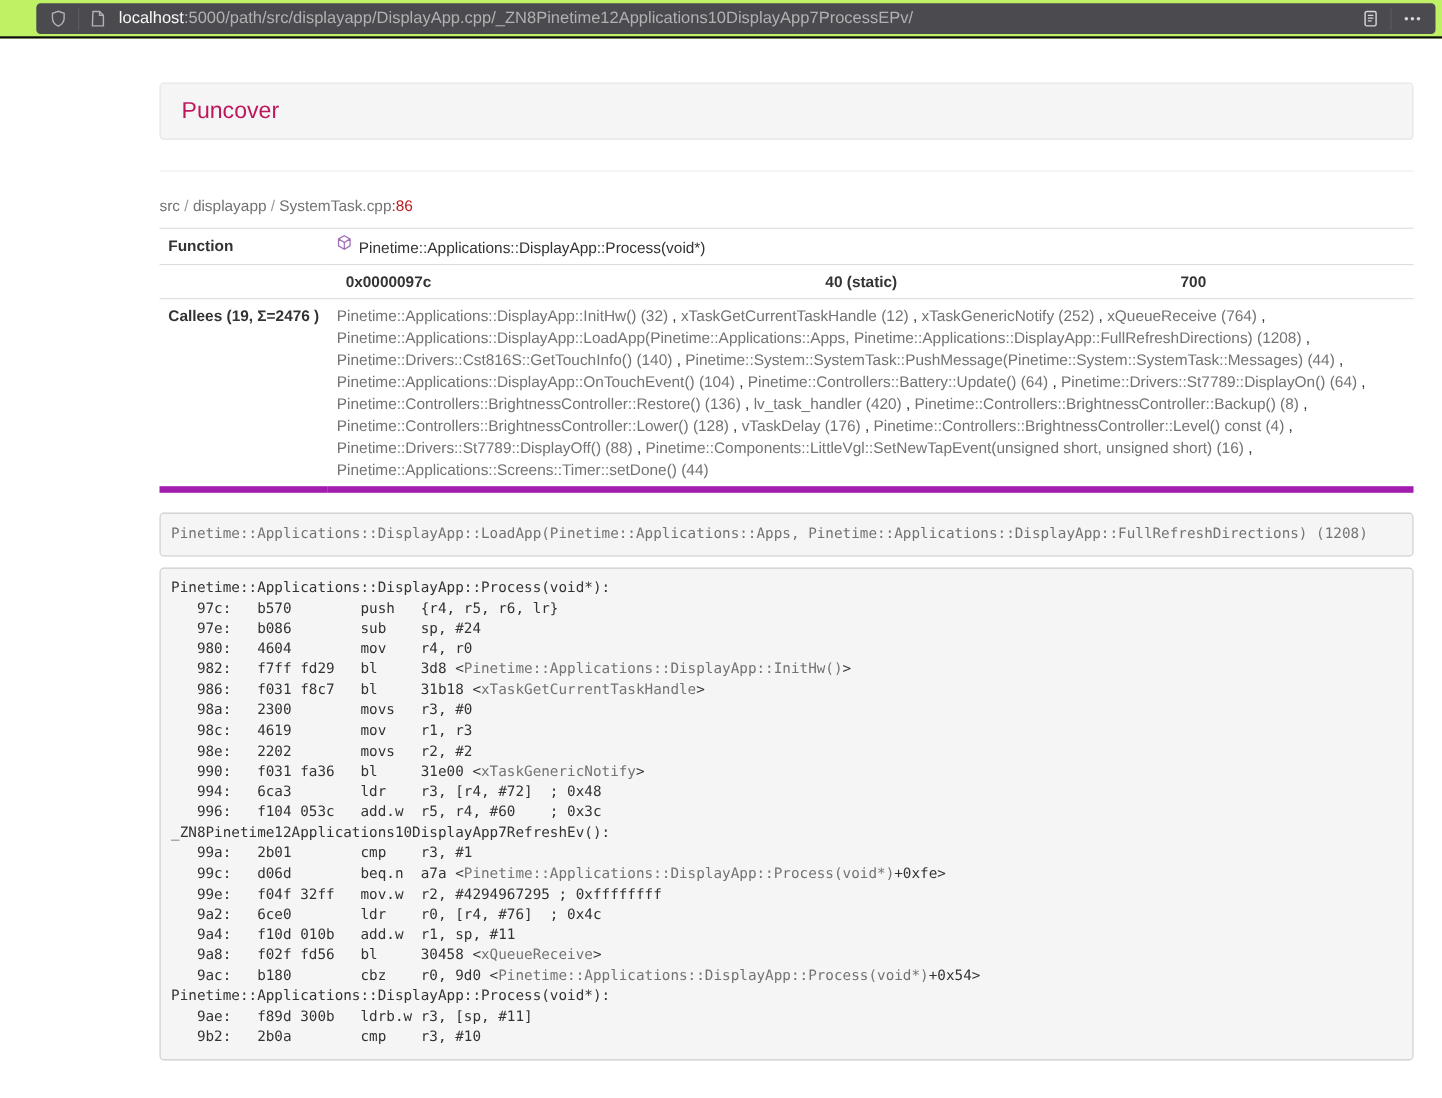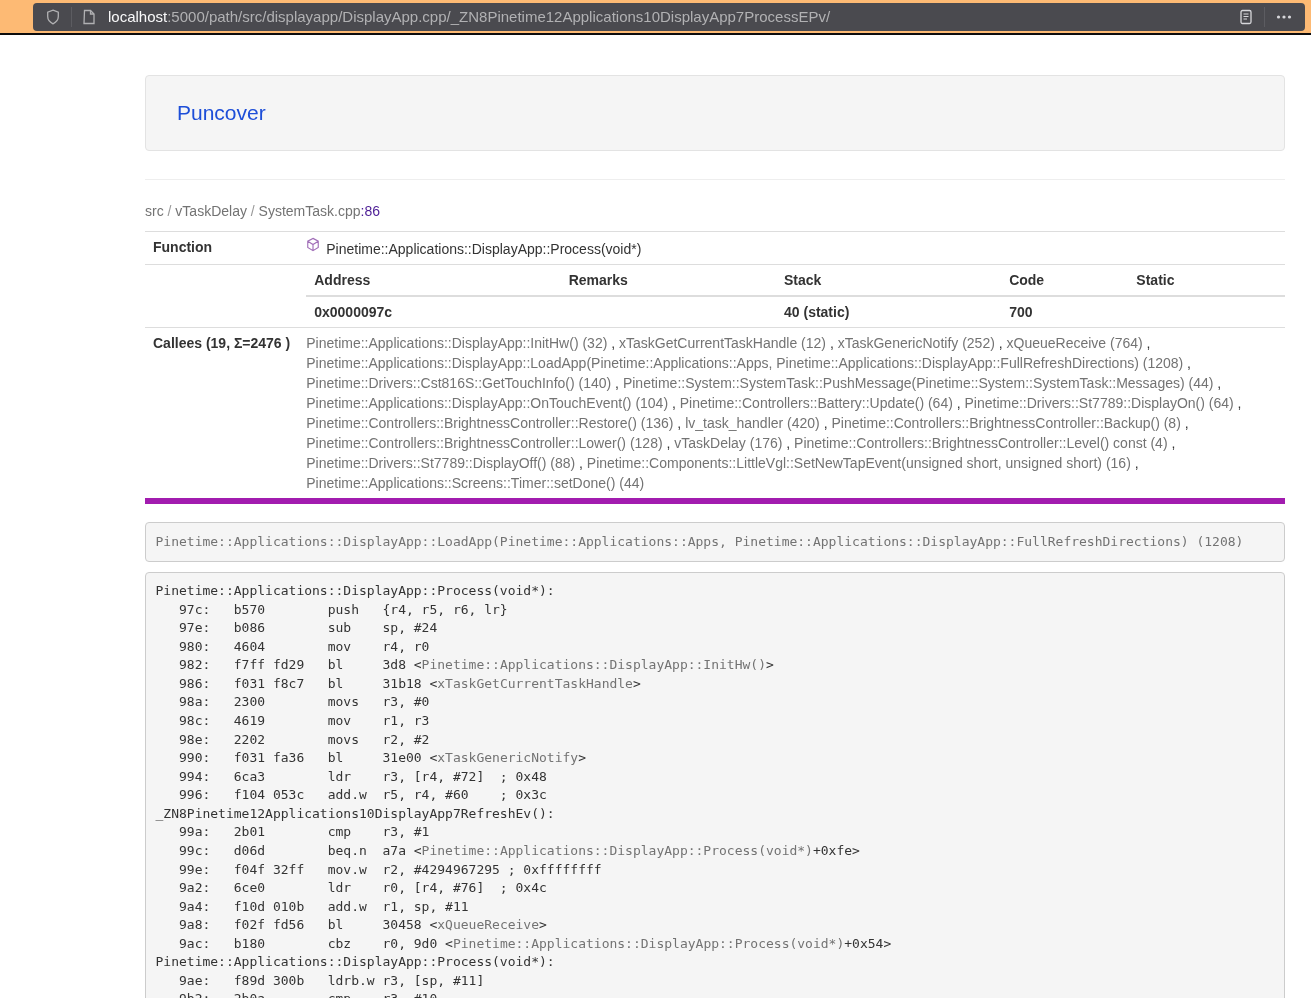--- a/index.html
+++ b/index.html
@@ -6,21 +6,21 @@
   html, body { margin: 0; padding: 0; }
   body {
     width: 1311px; height: 998px; overflow: hidden;
     background: #ffffff;
     font-family: "Liberation Sans", sans-serif;
     font-size: 14px; color: #333;
   }
 
   
   .toolbar {
-    height: 35px; background: #fdba74;
+    height: 35px; background: #bef264;
     border-bottom: 2px solid #0c0c0d;
     display: flex; align-items: center;
     padding: 0 6px 0 33px;
   }
   .urlbar {
     flex: 1; height: 28px; background: #4a4a4f;
     border-radius: 4px; display: flex; align-items: center;
     padding: 0 8px; min-width: 0;
   }
   .urlbar .icon-btn { display: inline-flex; align-items: center; justify-content: center; padding: 0 4px; flex: 0 0 auto; }
@@ -30,28 +30,28 @@
   .url-rest { color: #b1b1b3; }
   .right-icons { display: flex; align-items: center; flex: 0 0 auto; }
 
   
   .container { margin-left: 145px; width: 1140px; padding-top: 40px; }
 
   .well {
     background: #f5f5f5; border: 1px solid #e3e3e3; border-radius: 4px;
     padding: 13px 19px; margin-bottom: 28px;
   }
-  .well h1 { margin: 12px; font-size: 21px; font-weight: 400; color: #1d4ed8; }
+  .well h1 { margin: 0; font-size: 21px; font-weight: 400; color: #be185d; }
 
   hr.rule { border: 0; border-top: 1px solid #eee; margin: 0 0 21px 0; }
 
   .breadcrumb-line { margin: 0 0 10px 0; line-height: 20px; }
   a { color: #737373; text-decoration: none; cursor: pointer; }
   .bc-sep { color: #999; }
-  .bc-line-no { color: #4c1d95; }
+  .bc-line-no { color: #b91c1c; }
 
   table.main { width: 100%; border-collapse: collapse; border-bottom: 6px solid #a21caf; }
   table.main > tbody > tr > th,
   table.main > tbody > tr > td {
     border-top: 1px solid #ddd; padding: 5px 8px;
     text-align: left; vertical-align: top; line-height: 20px;
   }
   table.main > tbody > tr > th { width: 140px; font-weight: bold; white-space: nowrap; }
   td.subtable-cell { padding: 0 0 0 8px !important; }
 
@@ -116,47 +116,40 @@
 
 <div class="container">
 
   <div class="well">
     <h1>Puncover</h1>
   </div>
 
   <hr class="rule">
 
   <div class="breadcrumb-line">
-    <span><a href="#">src</a><span class="bc-sep"> / </span><a href="#">vTaskDelay</a><span class="bc-sep"> / </span><a href="#">SystemTask.cpp</a></span><span class="bc-line-no">:86</span>
+    <span><a href="#">src</a><span class="bc-sep"> / </span><a href="#">displayapp</a><span class="bc-sep"> / </span><a href="#">SystemTask.cpp</a></span><span class="bc-line-no">:86</span>
   </div>
 
   <table class="main">
     <tbody>
       <tr>
         <th>Function</th>
         <td>
           <span class="sym-icon">
             <svg width="14" height="15" viewBox="0 0 16 16">
                 <path fill="none" stroke="#a16fb8" stroke-width="1.3" d="M8 1l6 3.2v7.2L8 15l-6-3.6V4.2z M2 4.2L8 8l6-3.8 M8 8v7"></path>
               </svg>
           </span><span class="fn-name">Pinetime::Applications::DisplayApp::Process(void*)</span>
         </td>
       </tr>
       <tr>
         <th></th>
         <td class="subtable-cell">
           <table class="inner">
             <tbody>
-              <tr>
-                <th class="col-address">Address</th>
-                <th class="col-remarks">Remarks</th>
-                <th class="col-stack">Stack</th>
-                <th class="col-code">Code</th>
-                <th class="col-static">Static</th>
-              </tr>
               <tr>
                 <td>0x0000097c</td>
                 <td></td>
                 <td>40 (static)</td>
                 <td>700</td>
                 <td></td>
               </tr>
             </tbody>
           </table>
         </td>

